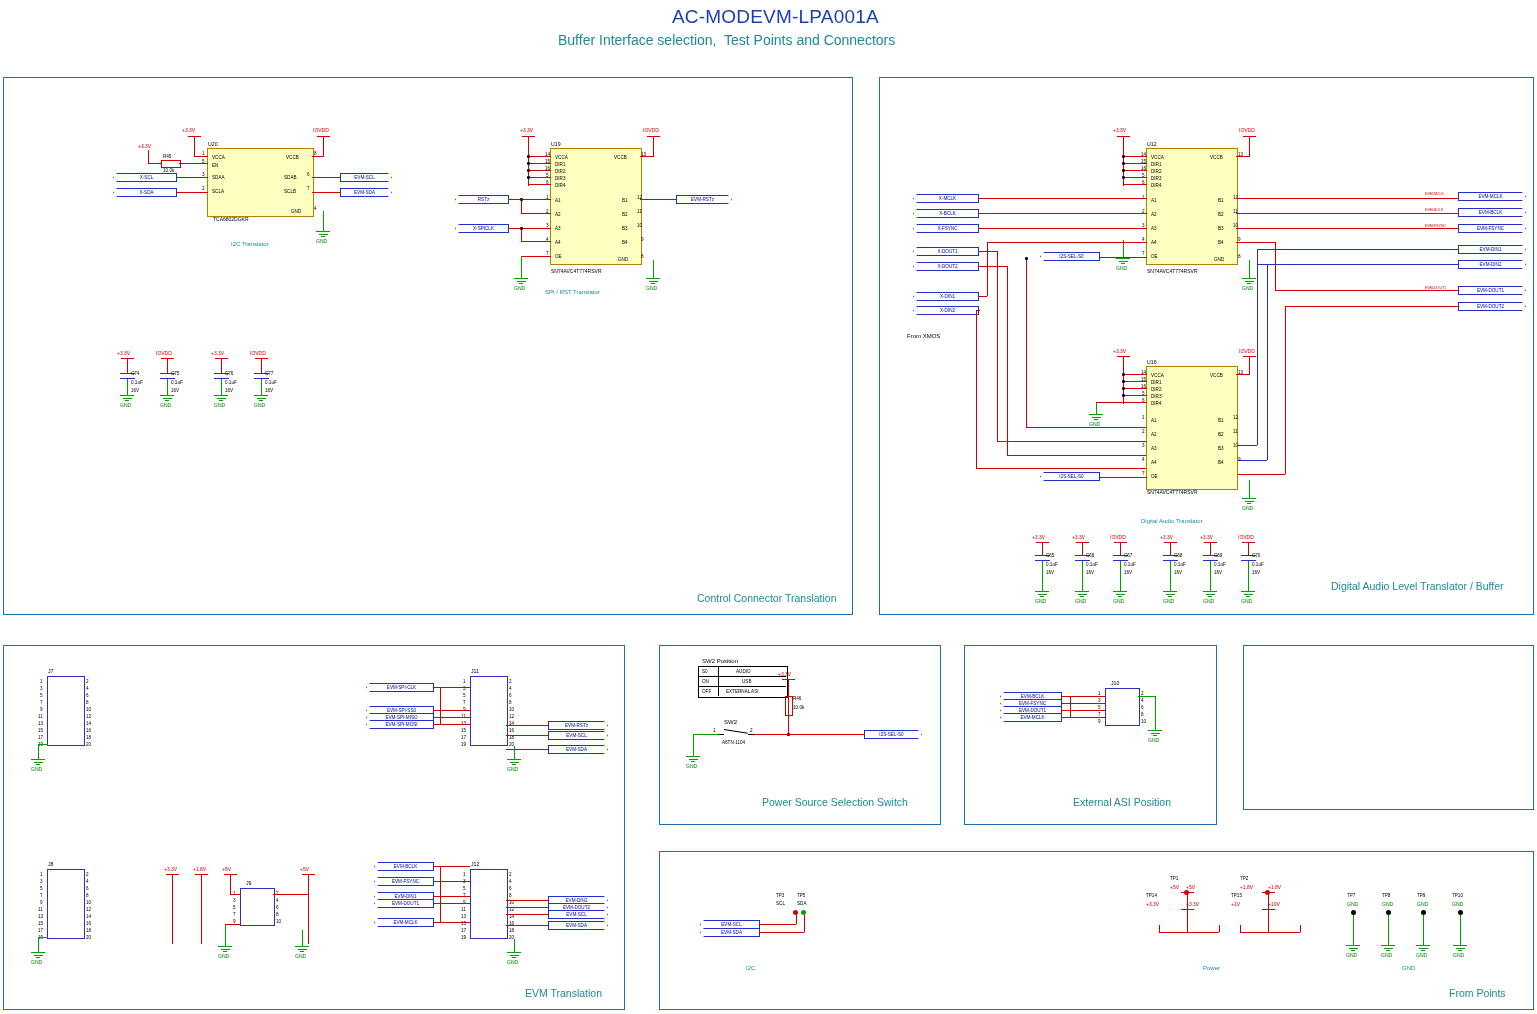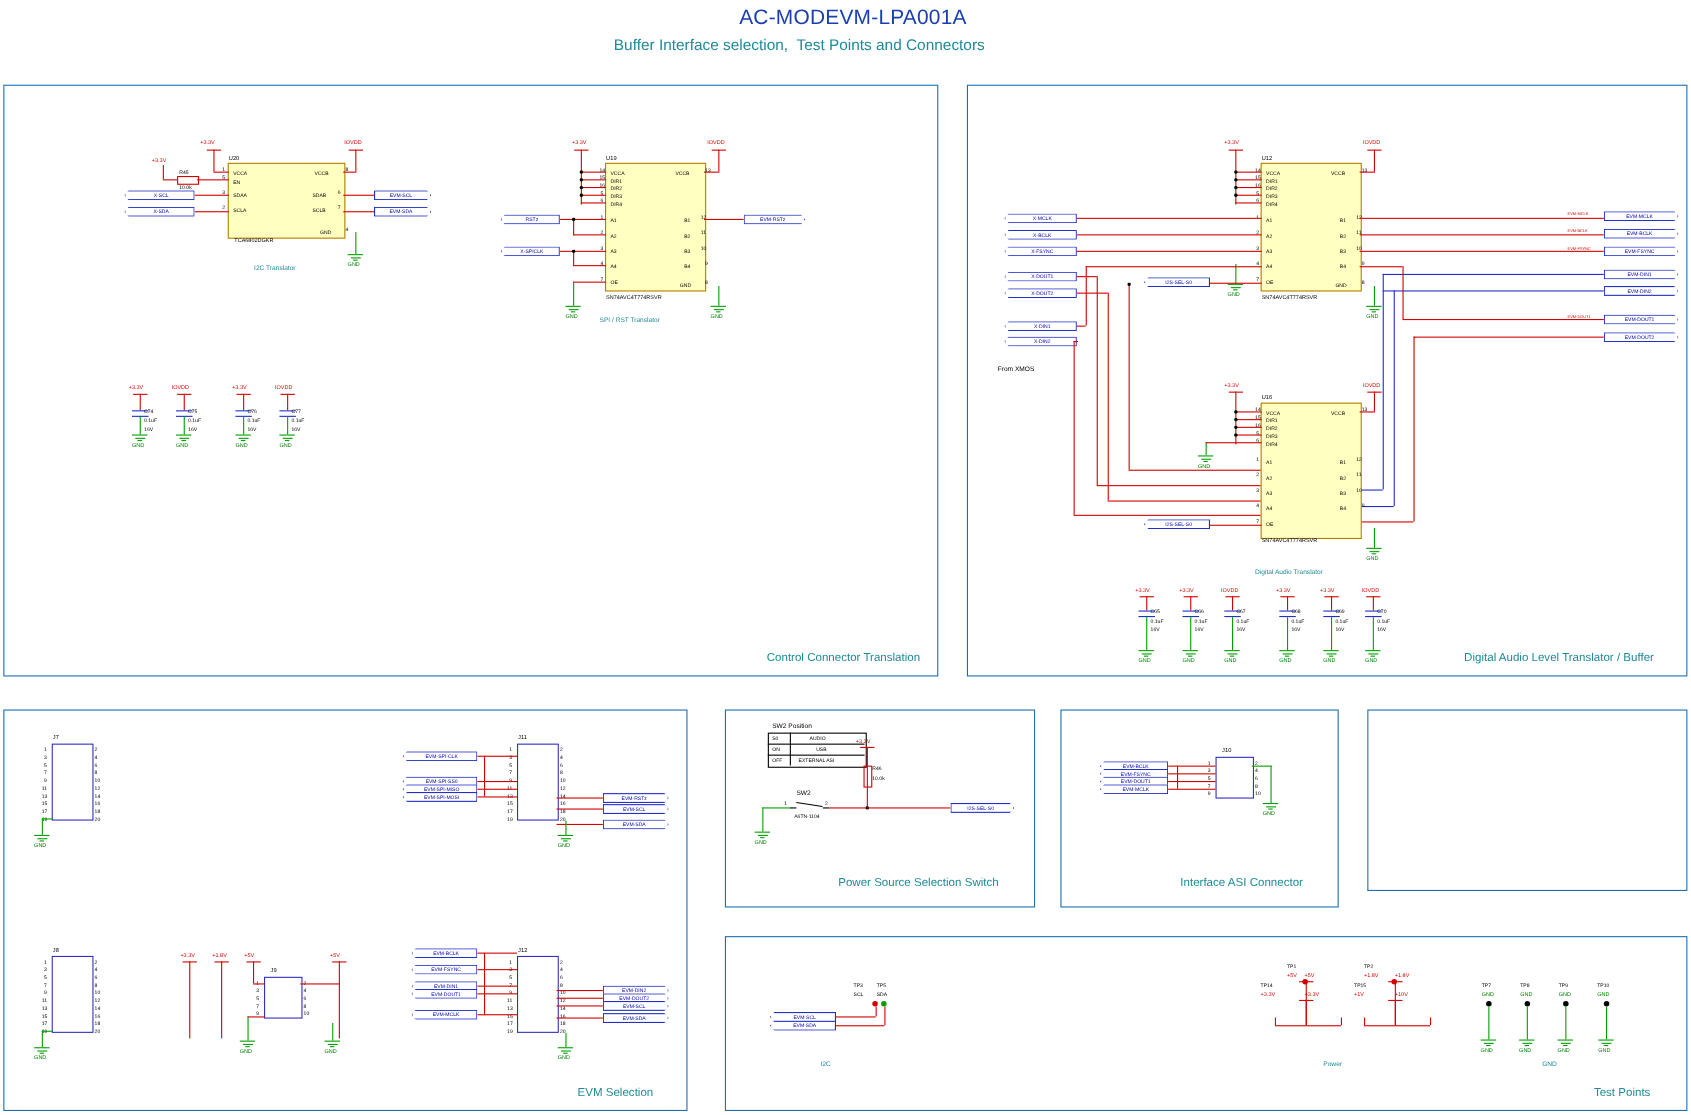--- a/index.html
+++ b/index.html
@@ -37,35 +37,35 @@
 
 <div class="stage">
 
   <div class="t title" style="left:672px;top:7px;">AC-MODEVM-LPA001A</div>
   <div class="t subtitle" style="left:558px;top:33px;">Buffer Interface selection,  Test Points and Connectors</div>
 
   <div class="blk" style="left:3px;top:77px;width:848px;height:536px;"></div>
   <div class="blklbl" style="left:697px;top:592px;">Control Connector Translation</div>
 
   <div class="blk" style="left:879px;top:77px;width:653px;height:536px;"></div>
-  <div class="blklbl" style="left:1331px;top:592px;">Digital Audio Level Translator / Buffer</div>
+  <div class="blklbl" style="left:1331px;top:580px;">Digital Audio Level Translator / Buffer</div>
 
   <div class="blk" style="left:3px;top:645px;width:620px;height:363px;"></div>
-  <div class="blklbl" style="left:525px;top:987px;">EVM Selection</div>
+  <div class="blklbl" style="left:525px;top:987px;">EVM Translation</div>
 
   <div class="blk" style="left:659px;top:645px;width:280px;height:178px;"></div>
   <div class="blklbl" style="left:762px;top:796px;">Power Source Selection Switch</div>
 
   <div class="blk" style="left:964px;top:645px;width:251px;height:178px;"></div>
-  <div class="blklbl" style="left:1073px;top:796px;">Interface ASI Connector</div>
+  <div class="blklbl" style="left:1073px;top:796px;">External ASI Position</div>
 
   <div class="blk" style="left:1243px;top:645px;width:289px;height:163px;"></div>
 
   <div class="blk" style="left:659px;top:851px;width:873px;height:157px;"></div>
-  <div class="blklbl" style="left:1449px;top:987px;">Test Points</div>
+  <div class="blklbl" style="left:1449px;top:987px;">From Points</div>
 
   <div class="chip" style="left:207px;top:148px;width:105px;height:67px;"></div>
   <div class="lblk" style="left:208px;top:141px;">U20</div>
   <div class="lbl" style="left:213px;top:216px;font-size:5px;">TCA6802DGKR</div>
   <div class="lbl" style="left:231px;top:241px;font-size:6px;color:#1f8a98;">I2C Translator</div>
 
   <div class="lbl" style="left:212px;top:155px;">VCCA</div>
   <div class="lbl" style="left:212px;top:163px;">EN</div>
   <div class="lbl" style="left:212px;top:175px;">SDAA</div>
   <div class="lbl" style="left:212px;top:189px;">SCLA</div>

